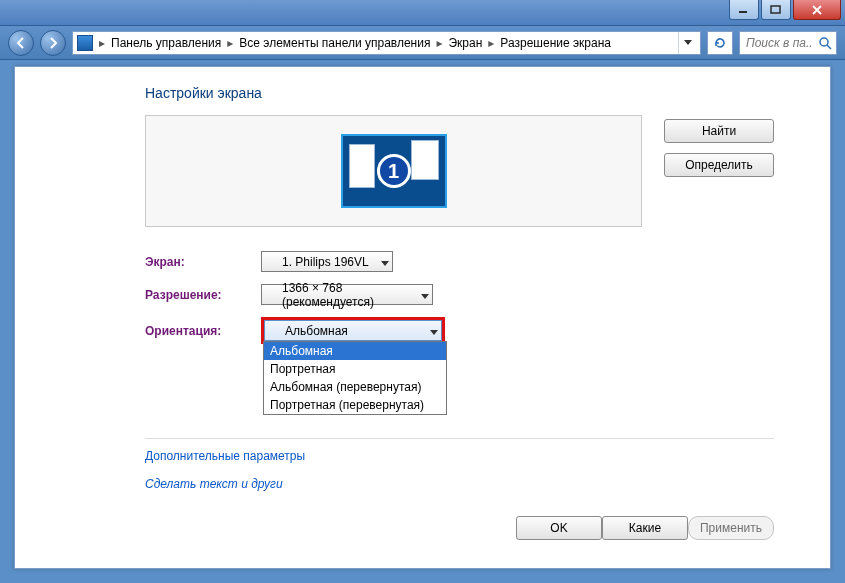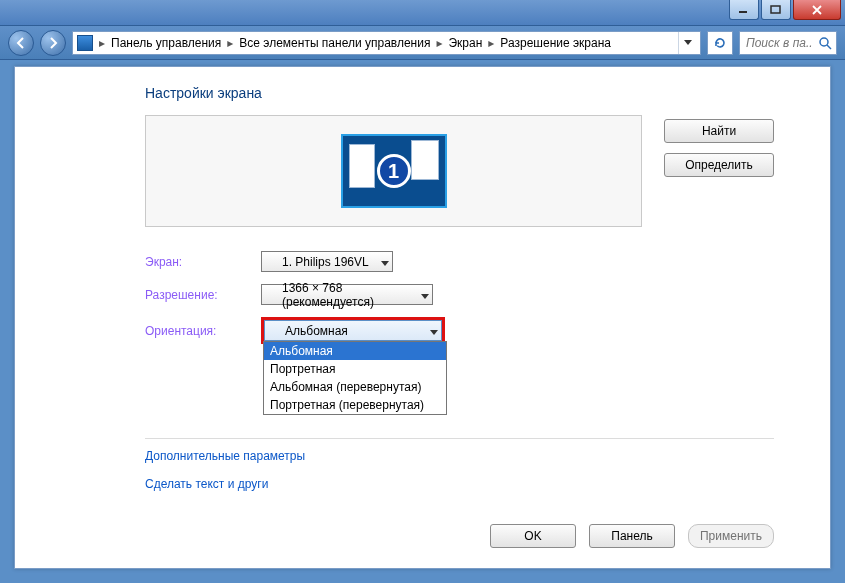--- a/index.html
+++ b/index.html
@@ -38,38 +38,38 @@
   .monitor-graphic .win { position:absolute; background:#fff; border:1px solid #9db8d6;}
   .monitor-graphic .win.a { left:6px; top:8px; width:26px; height:44px;}
   .monitor-graphic .win.b { right:6px; top:4px; width:28px; height:40px;}
   .monitor-graphic .num { width:34px; height:34px; border-radius:50%; background:#1148a5; border:3px solid #fff; color:#fff; font-size:20px; font-weight:bold; display:flex; align-items:center; justify-content:center; position:relative; z-index:2;}
   .side-btns { width:110px; margin-left:22px; display:flex; flex-direction:column; gap:10px; padding-top:4px;}
   .btn { height:24px; border:1px solid #8a8a8a; border-radius:3px; background:linear-gradient(#fcfcfc,#e3e3e3); cursor:pointer; font-size:12px; display:flex; align-items:center; justify-content:center;}
   .btn.disabled { color:#737373; border-color:#c4c4c4; background:#f2f2f2; cursor:default;border-radius:10px;}
 
   .form { margin-top:24px; }
   .form-row { display:flex; align-items:center; margin-bottom:12px;}
-  .form-label { width:116px; color:#8b5cf6;}
+  .form-label { width:116px; color:#701a75;font-weight:bold;}
   .select { height:21px; border:1px solid #7a7a7a; background:linear-gradient(#fff,#eaeaea); display:flex; align-items:center; padding:0 18px 0 20px; position:relative; cursor:pointer; font-size:12px;}
   .select .arrow { position:absolute; right:3px; top:50%; transform:translateY(-50%);}
   .sel-display { width:132px;}
   .sel-res { width:172px;}
   .sel-orient { width:178px;}
   .sel-orient.active { background:linear-gradient(#f0f6fd,#dce9f8); border-color:#5b8fc7;}
   .dropdown { position:absolute; left:-1px; top:21px; width:184px; border:1px solid #767676; background:#fff; z-index:10;}
   .dropdown .opt { padding:2px 6px; cursor:pointer; font-size:12px;}
   .dropdown .opt.selected { background:#2b74d1; color:#fff;}
   .red-frame { border:3px solid #d11; display:inline-block;}
 
   .links-row { margin-top:94px; display:flex; border-top:1px solid #dcdcdc; padding-top:10px;}
   a.link { color:#0b57c8; text-decoration:none; cursor:pointer; font-size:12px;}
-  .link-left { margin-top:14px;}
+  .link-left { margin-top:14px;font-style:italic;}
   .link-q { margin-top:12px;}
 
-  .action-row { position:absolute; right:56px; bottom:20px; display:flex; gap:13px;}
+  .action-row { position:absolute; right:56px; bottom:28px; display:flex; gap:0;}
   .action-row .btn { width:86px;}
   .arrow-down { width:0;height:0;border-left:4px solid transparent;border-right:4px solid transparent;border-top:5px solid #333; display:inline-block;}
 </style>
 </head>
 <body>
 
 <div class="titlebar">
   <div class="winbtn">
     <svg viewBox="0 0 12 10">
         <rect x="1" y="6" width="8" height="2" fill="#2b2b2b"></rect>
@@ -180,16 +180,16 @@
 
       <div class="links-row">
         <a class="link">Дополнительные параметры</a>
       </div>
       <div class="link-left"><a class="link">Сделать текст и други</a></div>
     </div>
   </div>
 
   <div class="action-row">
     <div class="btn">OK</div>
-    <div class="btn">Панель</div>
+    <div class="btn">Какие</div>
     <div class="btn disabled">Применить</div>
   </div>
 </div>
 
 </body></html>

